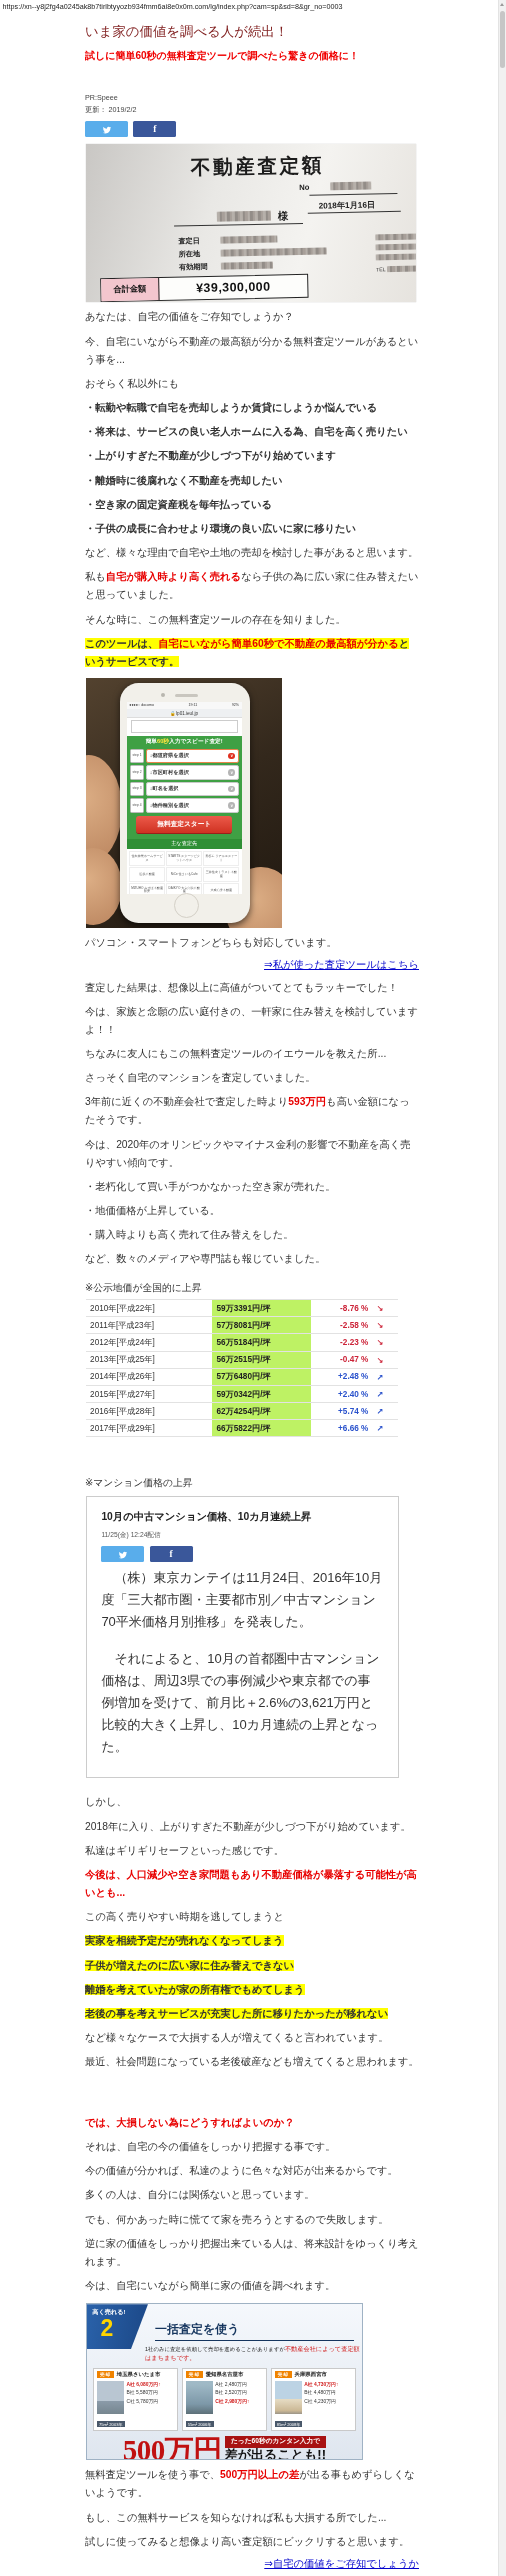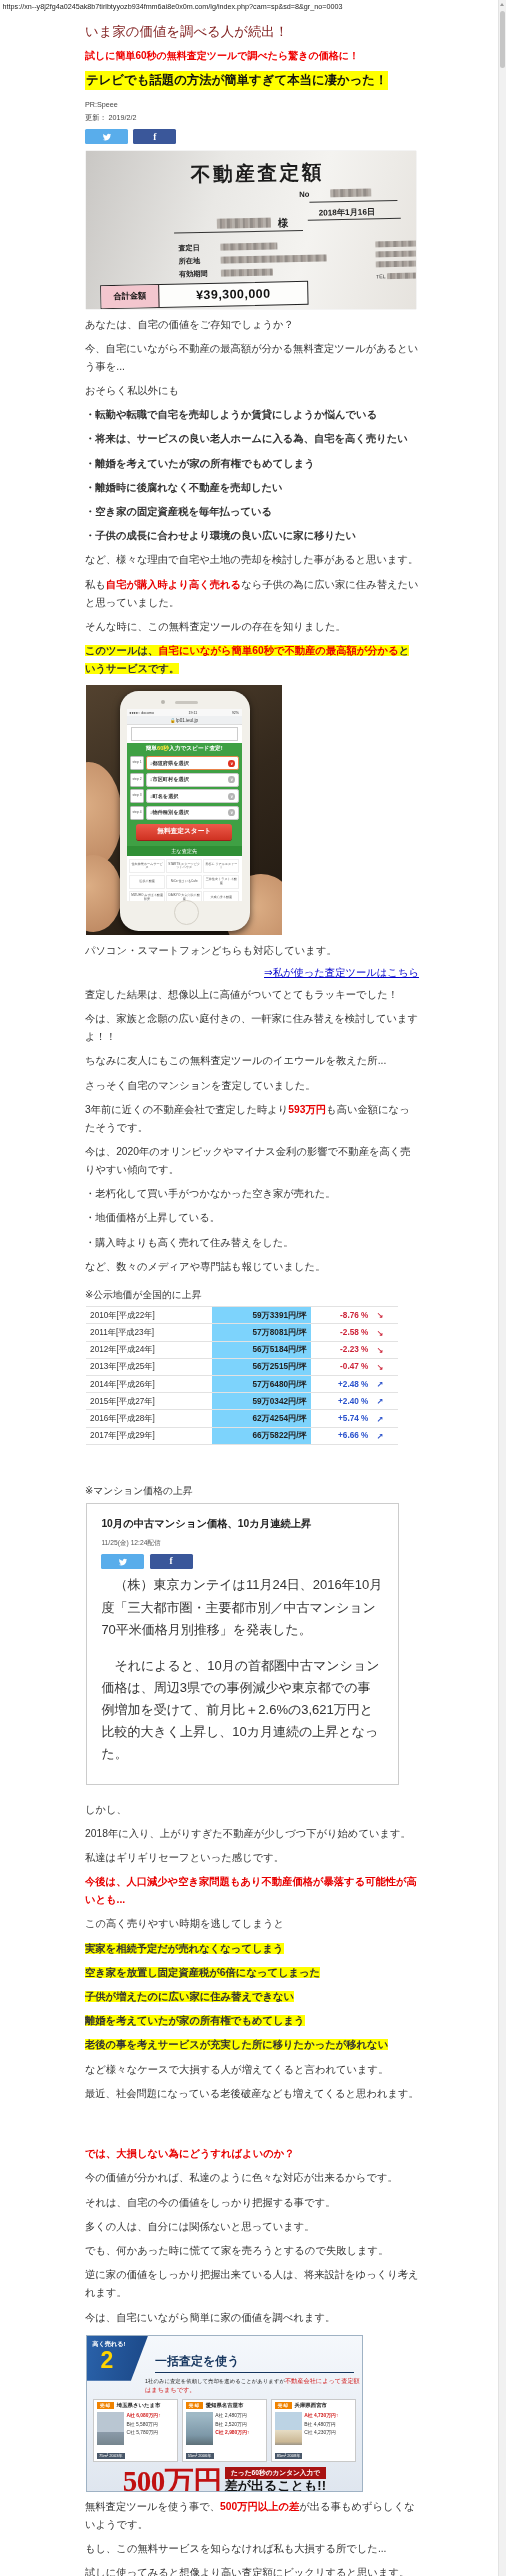--- a/index.html
+++ b/index.html
@@ -15,21 +15,21 @@
   .content{width:334px;margin-left:85px;padding-top:23px;}
   .p{font-size:10.3px;line-height:1.75;margin:6.2px 0;color:#333;}
   .b{font-weight:bold;}
   .red{color:#e80000;font-weight:bold;}
   .yl{background:#ffff00;font-weight:bold;}
   .h1{font-size:13.4px;color:#7f1d1d;margin:0 0 1px 0;font-weight:normal;}
   .h2{font-size:10px;font-weight:bold;color:#f00000;margin:8.2px 0 0 0;}
   .h3{margin:9.3px 0 0 0;}
   .h3 span{background:#ffff00;color:#111;font-weight:bold;font-size:12.4px;padding:2.1px 1px;}
   .meta{font-size:7.2px;color:#444;margin-top:3.1px;}
-  .meta.first{margin-top:11px;}
+  .meta.first{margin-top:30px;}
   .socrow{margin:6.2px 0 3.1px 0;display:flex;gap:5.2px;}
   .socbtn{width:43px;height:15.5px;border-radius:1.5px;display:flex;align-items:center;justify-content:center;cursor:pointer;}
   .tw{background:#59adeb;}
   .fb{background:#3a579a;}
   .socbtn svg{width:9.3px;height:9.3px;}
   .fbf{color:#fff;font-weight:bold;font-size:9.3px;font-family:"Liberation Serif",serif;}
   .linkrow{text-align:right;margin:5.2px 0;}
   .linkrow a{color:#0202cc;font-size:10.3px;text-decoration:underline;cursor:pointer;}
 
   
@@ -76,21 +76,21 @@
   .ctabtn{display:block;margin:3.6px auto 3.1px auto;width:88%;height:16.5px;background:linear-gradient(#ec5a4a,#cf3222);border:none;border-radius:3.1px;color:#fff;font-weight:bold;font-size:6.7px;box-shadow:0 1px 0 #99201a;cursor:pointer;}
   .partband{background:#2f8f35;color:#fff;font-size:5.2px;text-align:center;padding:1.5px 0;}
   .logogrid{display:grid;grid-template-columns:1fr 1fr 1fr;gap:1.5px;background:#fff;padding:2.6px;}
   .logocell{height:12.4px;border:0.5px solid #eee;display:flex;align-items:center;justify-content:center;font-size:3.1px;color:#555;text-align:center;line-height:1.1;padding:0 0.5px;}
 
   
   .cap{font-size:9.8px;color:#333;margin:13.4px 0 4.1px 0;}
   .landtable{width:312px;border-collapse:collapse;border-top:0.5px solid #e2e2e2;margin-left:1px;}
   .landtable td{border-bottom:0.5px solid #e2e2e2;font-size:8.2px;padding:2.6px 4.1px;}
   .td-year{width:129px;color:#333;background:#fff;}
-  .td-price{width:98px;background:#7dd3fc;font-weight:bold;text-align:right;color:#222;}
+  .td-price{width:98px;background:#bef264;font-weight:bold;text-align:left;color:#222;}
   .td-pct{text-align:right;font-weight:bold;width:57px;margin-left:10px;}
   .td-arrow{width:18.5px;font-size:10.3px;font-weight:bold;}
   tr.down .td-pct,tr.down .td-arrow{color:#cc2338;}
   tr.up .td-pct,tr.up .td-arrow{color:#2a52cc;}
 
   
   .newsbox{width:282px;border:0.5px solid #ccc;background:#fff;padding:13.4px 14.4px;margin:5.2px 0 0 1px;}
   .news-title{font-size:10.3px;font-weight:bold;color:#222;margin:0 0 7.2px 0;}
   .news-date{font-size:6.7px;color:#555;margin-bottom:5.2px;}
   .news-p{font-size:13px;line-height:1.7;color:#333;margin:5.2px 0;}
@@ -134,21 +134,20 @@
 <div class="scrollbar">
   <div class="sb-arrow sb-up"></div>
   <div class="sb-thumb"></div>
 
 </div>
 
 <div class="content">
 
   <h1 class="h1">いま家の価値を調べる人が続出！</h1>
   <h2 class="h2">試しに簡単60秒の無料査定ツールで調べたら驚きの価格に！</h2>
-  <h3 class="h3"><span>テレビでも話題の方法が簡単すぎて本当に凄かった！</span></h3>
 
   <div class="meta first">PR:Speee</div>
   <div class="meta">更新： 2019/2/2</div>
 
   <div class="socrow">
     <div class="socbtn tw">
       <svg viewBox="0 0 24 24">
           <path fill="#fff" d="M23 5c-.8.4-1.7.6-2.6.8a4.5 4.5 0 0 0-7.7 4A12.8 12.8 0 0 1 3.4 5 4.5 4.5 0 0 0 4.8 11c-.7 0-1.4-.2-2-.5a4.5 4.5 0 0 0 3.6 4.4c-.7.2-1.4.2-2 .1a4.5 4.5 0 0 0 4.2 3.1A9 9 0 0 1 2 20a12.7 12.7 0 0 0 6.9 2c8.3 0 12.8-6.9 12.8-12.8v-.6A9 9 0 0 0 23 5z"></path>
         </svg>
     </div>
@@ -186,21 +185,21 @@
       </div>
     </div>
   </div>
 
   <p class="p">あなたは、自宅の価値をご存知でしょうか？</p>
   <p class="p">今、自宅にいながら不動産の最高額が分かる無料査定ツールがあるという事を...</p>
   <p class="p">おそらく私以外にも</p>
 
   <p class="p b">・転勤や転職で自宅を売却しようか賃貸にしようか悩んでいる</p>
   <p class="p b">・将来は、サービスの良い老人ホームに入る為、自宅を高く売りたい</p>
-  <p class="p b">・離婚を考えていたが家の所有権でもめてしまう</p>
+  <p class="p b">・上がりすぎた不動産が少しづつ下がり始めています</p>
   <p class="p b">・離婚時に後腐れなく不動産を売却したい</p>
   <p class="p b">・空き家の固定資産税を毎年払っている</p>
   <p class="p b">・子供の成長に合わせより環境の良い広いに家に移りたい</p>
 
   <p class="p">など、様々な理由で自宅や土地の売却を検討した事があると思います。</p>
   <p class="p"><span>私も</span><span class="red">自宅が購入時より高く売れる</span><span>なら子供の為に広い家に住み替えたいと思っていました。</span></p>
   <p class="p">そんな時に、この無料査定ツールの存在を知りました。</p>
   <p class="p"><span class="yl">このツールは、</span><span class="yl red">自宅にいながら簡単60秒で不動産の最高額が分かる</span><span class="yl">というサービスです。</span></p>
 
   <div class="phoneimg">
@@ -353,32 +352,31 @@
     <p class="news-p" style="margin-top:14.4px;">　それによると、10月の首都圏中古マンション価格は、周辺3県での事例減少や東京都での事例増加を受けて、前月比＋2.6%の3,621万円と比較的大きく上昇し、10カ月連続の上昇となった。</p>
   </div>
 
   <p class="p" style="margin-top:15.5px;">しかし、</p>
   <p class="p">2018年に入り、上がりすぎた不動産が少しづつ下がり始めています。</p>
   <p class="p">私達はギリギリセーフといった感じです。</p>
   <p class="p red">今後は、人口減少や空き家問題もあり不動産価格が暴落する可能性が高いとも...</p>
   <p class="p">この高く売りやすい時期を逃してしまうと</p>
 
   <p class="p"><span class="yl">実家を相続予定だが売れなくなってしまう</span></p>
-  <p class="p"><span class="yl">空き家を放置し固定資産税が6倍になってしまった</span></p>
   <p class="p"><span class="yl">子供が増えたのに広い家に住み替えできない</span></p>
   <p class="p"><span class="yl">離婚を考えていたが家の所有権でもめてしまう</span></p>
   <p class="p"><span class="yl">老後の事を考えサービスが充実した所に移りたかったが移れない</span></p>
 
   <p class="p">など様々なケースで大損する人が増えてくると言われています。</p>
   <p class="p">最近、社会問題になっている老後破産なども増えてくると思われます。</p>
 
   <div class="gap70"></div>
   <p class="p red">では、大損しない為にどうすればよいのか？</p>
+  <p class="p">それは、自宅の今の価値をしっかり把握する事です。</p>
   <p class="p">今の価値が分かれば、私達のように色々な対応が出来るからです。</p>
-  <p class="p">それは、自宅の今の価値をしっかり把握する事です。</p>
   <p class="p">多くの人は、自分には関係ないと思っています。</p>
   <p class="p">でも、何かあった時に慌てて家を売ろうとするので失敗します。</p>
   <p class="p">逆に家の価値をしっかり把握出来ている人は、将来設計をゆっくり考えれます。</p>
   <p class="p">今は、自宅にいながら簡単に家の価値を調べれます。</p>
 
   <div class="banner">
     <div class="ribbon">
       <div class="r1">高く売れる!</div>
       <div class="r2">2</div>
     </div>

